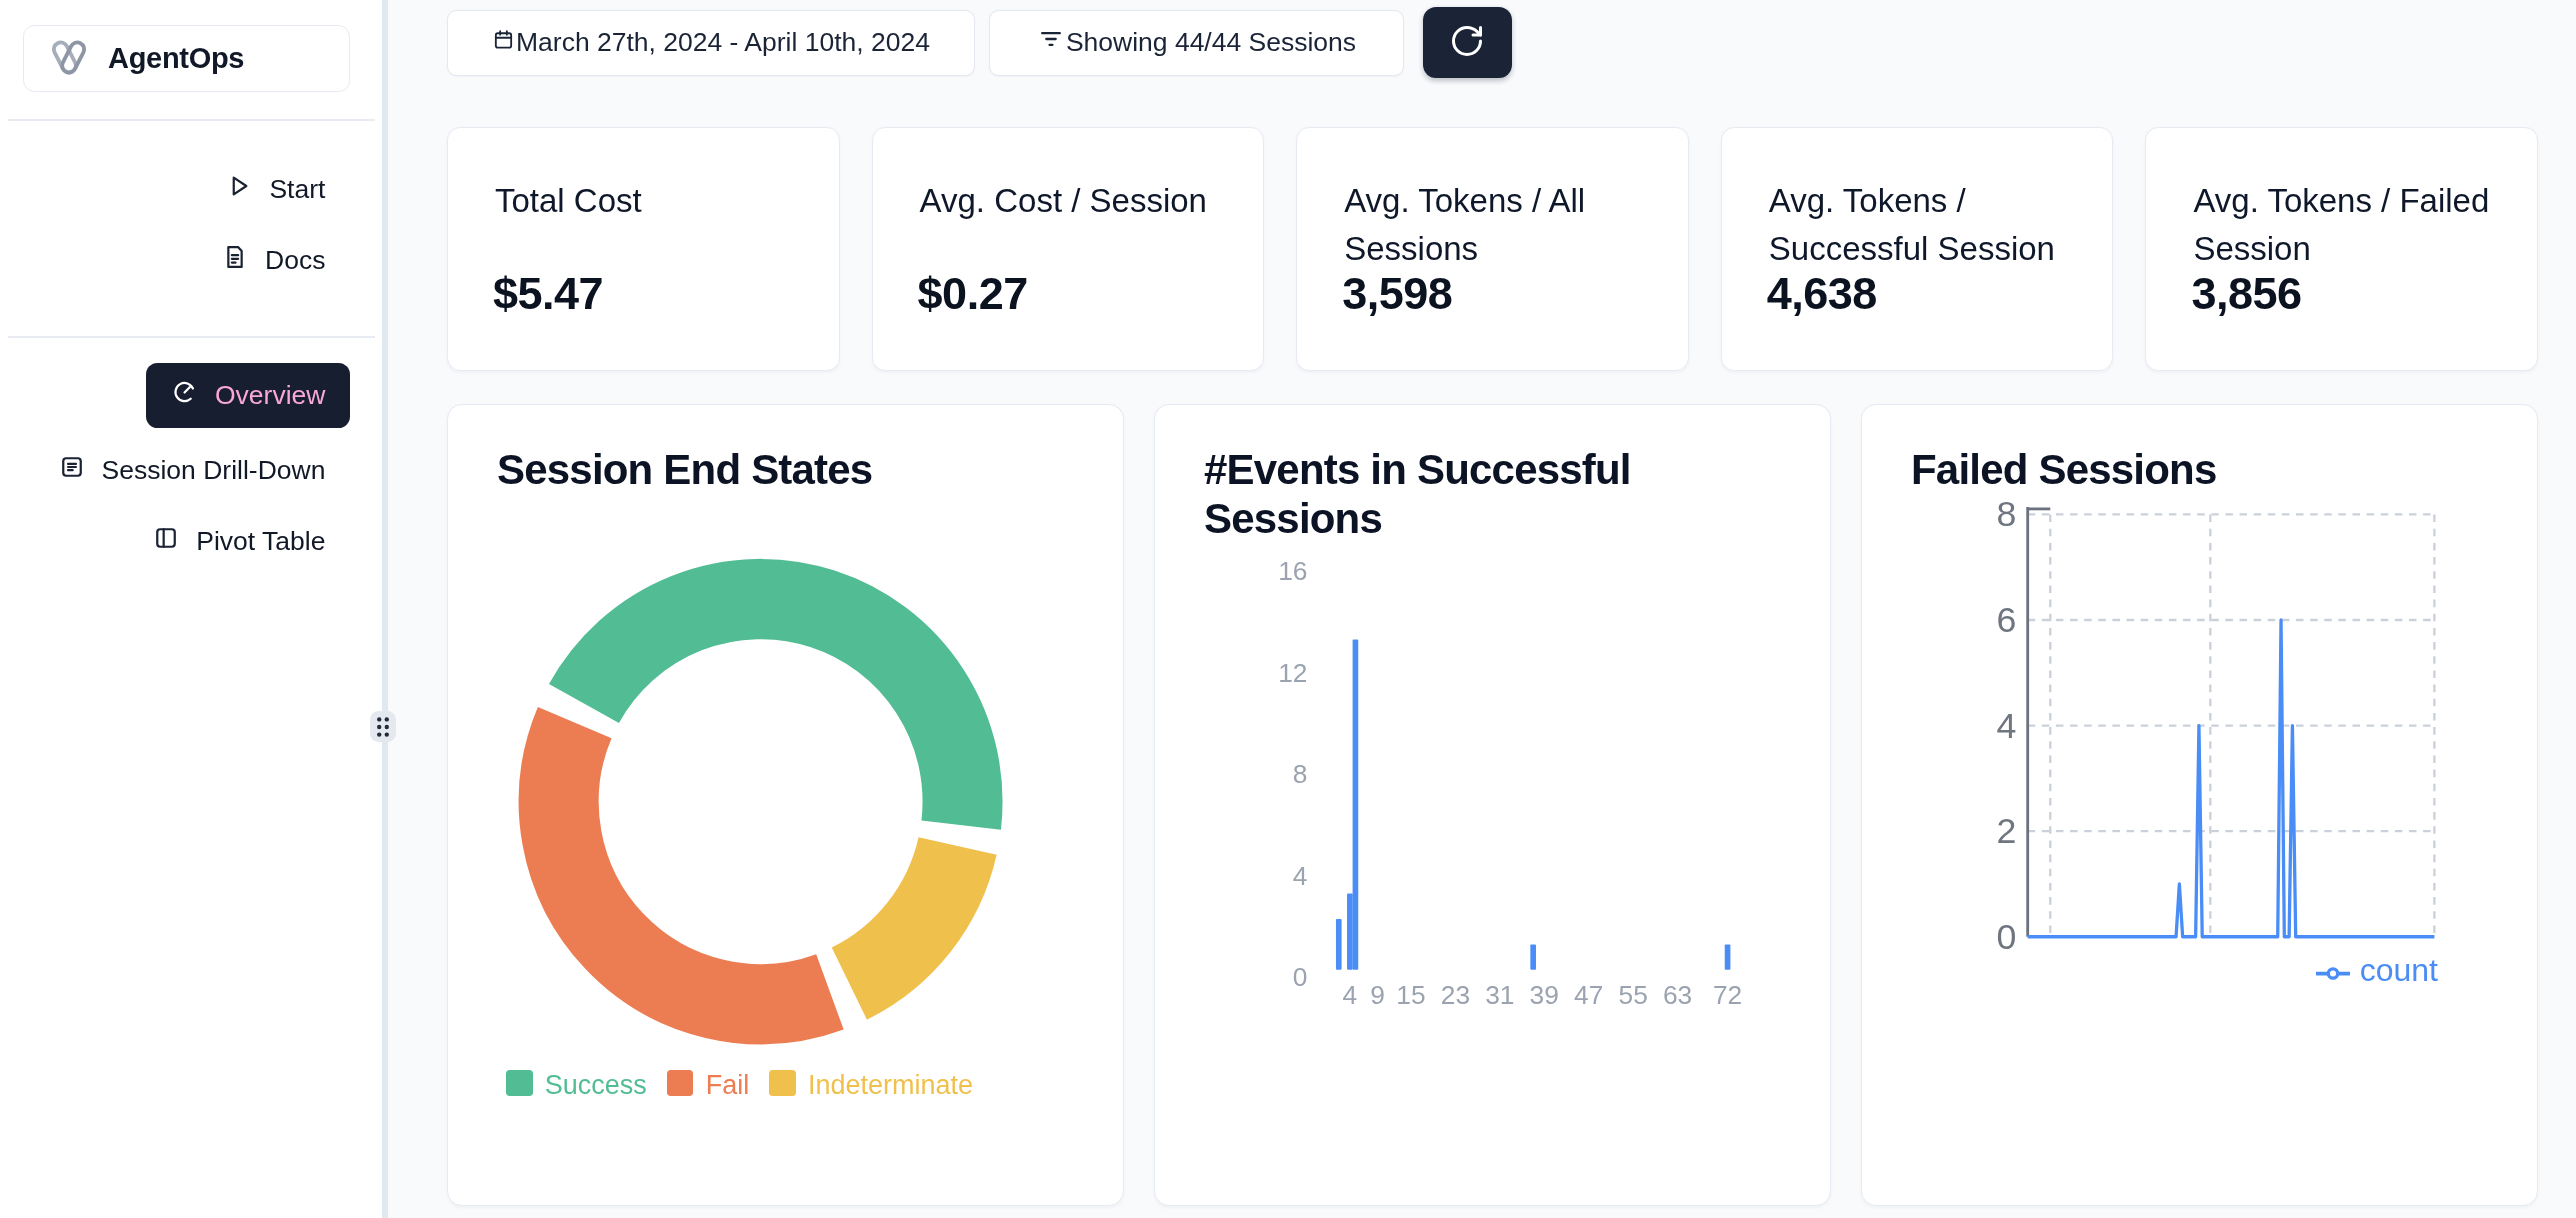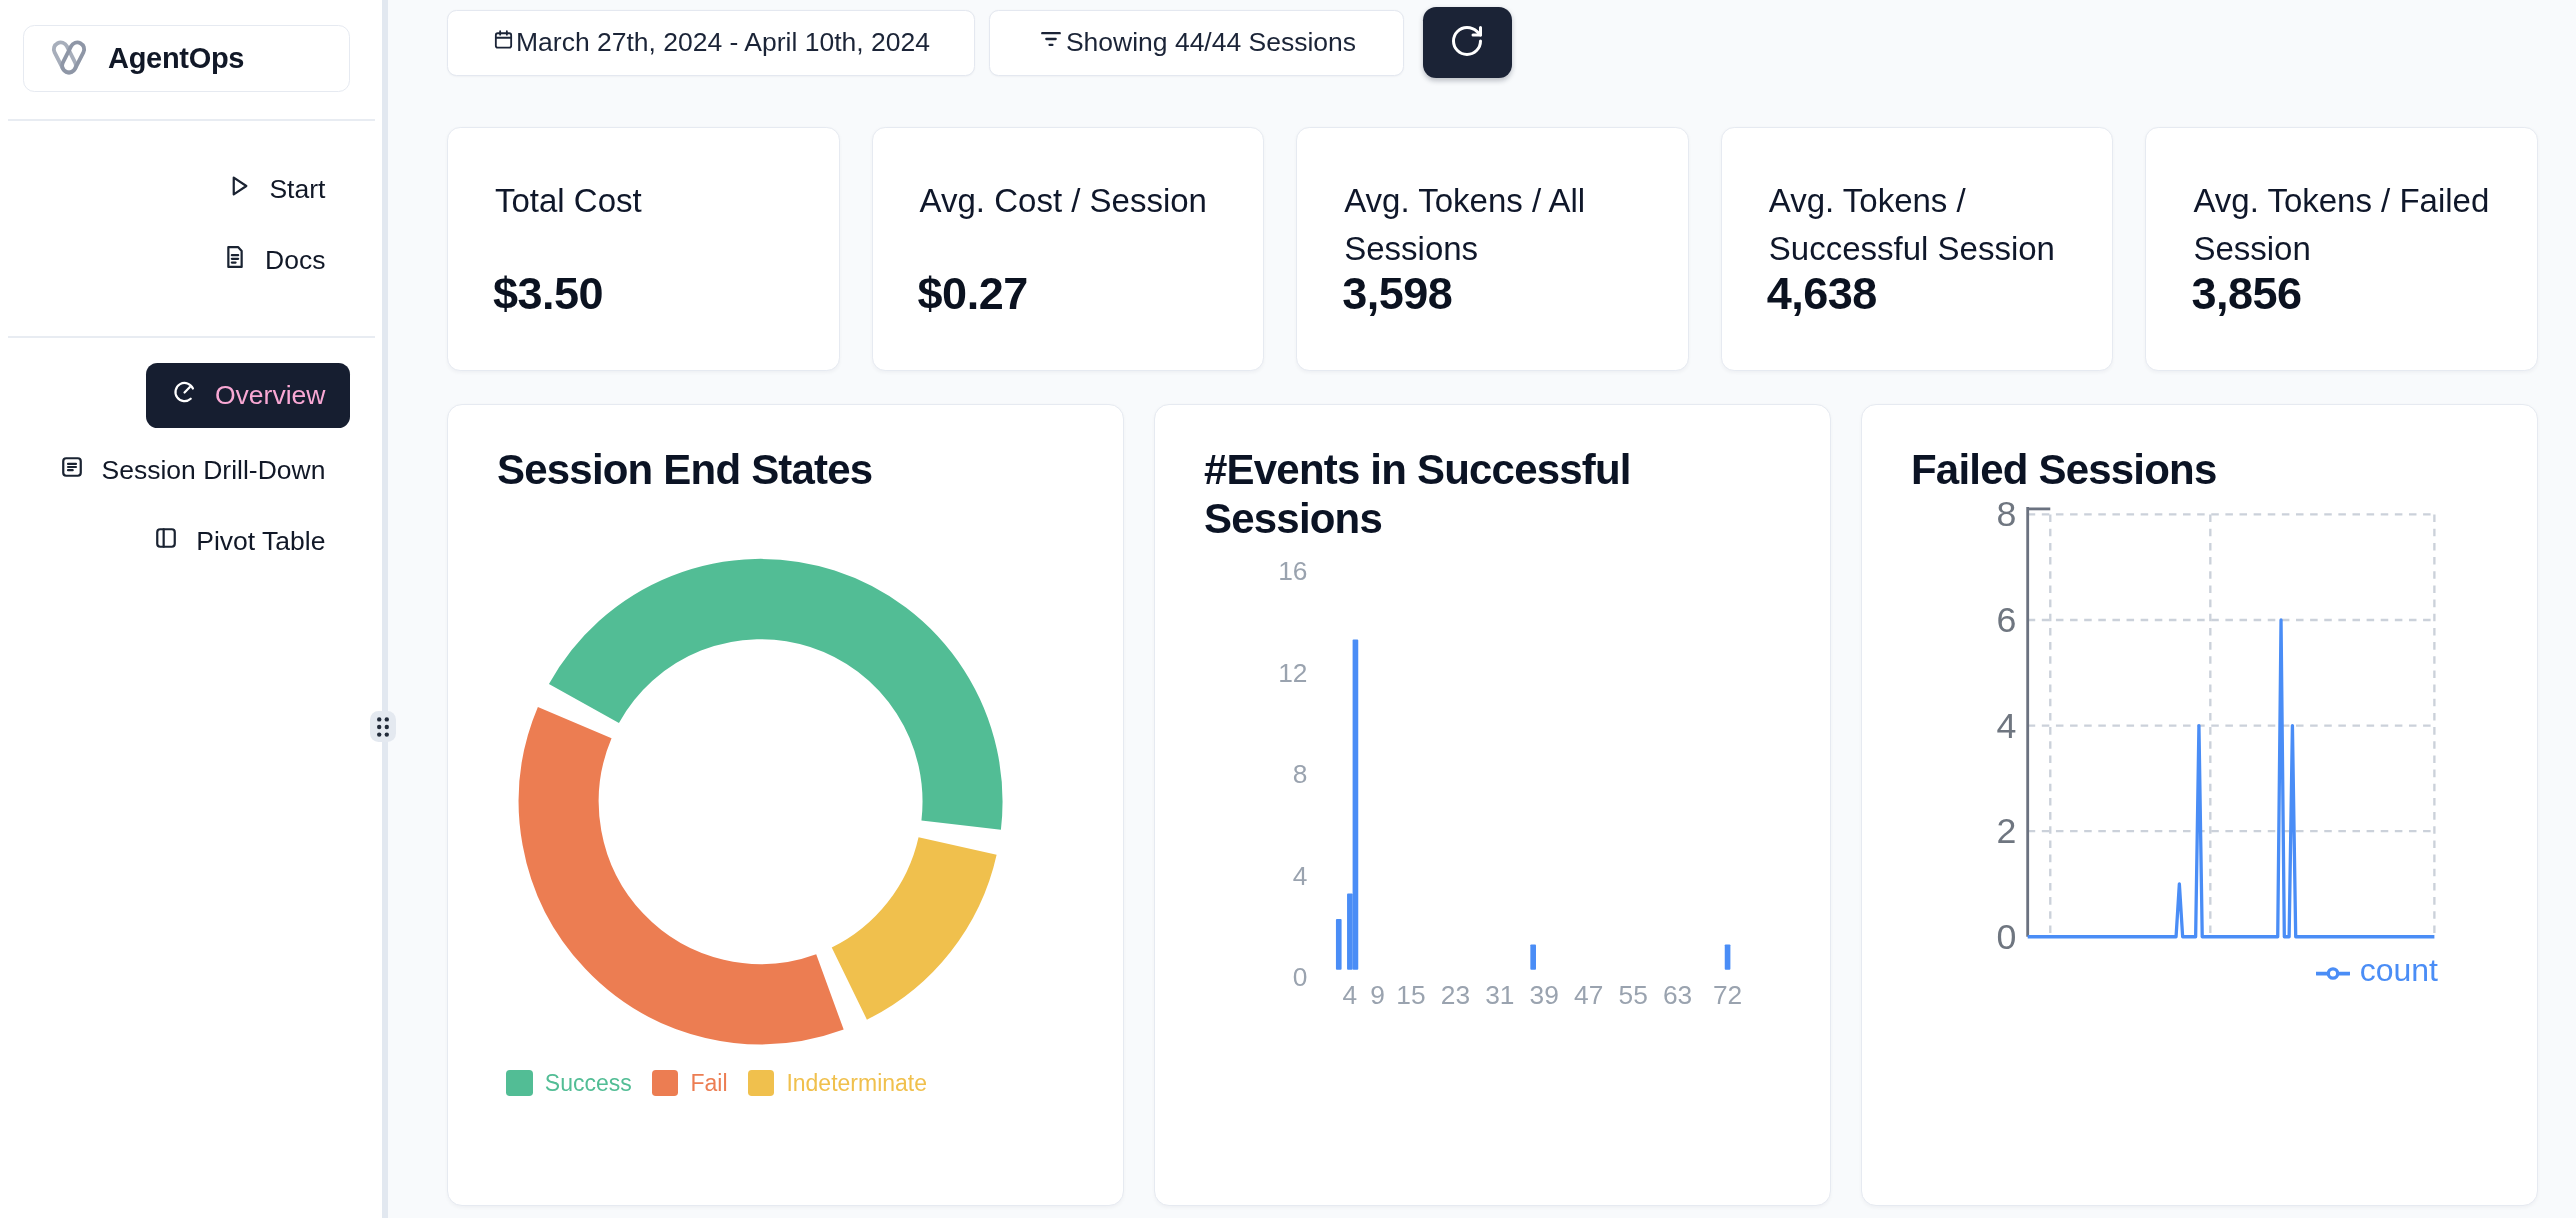--- a/index.html
+++ b/index.html
@@ -63,21 +63,21 @@
     position:relative; flex:1; height:802px; background:#fff;
     border:1.9px solid #e6eaf1; border-radius:15px; overflow:hidden;
     box-shadow:0 1.9px 3.8px rgba(15,23,42,.04);
   }
   .panel-title {
     position:absolute; left:49px; top:40px; width:530px;
     font-size:42px; font-weight:800; color:#0b1324; letter-spacing:-0.8px; line-height:1.18;
   }
   .chart-svg { position:absolute; left:0; top:0; width:100%; height:100%; }
   .donut-legend { position:absolute; left:58px; top:665px; display:flex; align-items:center; gap:20px; }
-  .legend-item { display:flex; align-items:center; gap:12.3px; font-size:23px; font-weight:500; }
+  .legend-item { display:flex; align-items:flex-start; gap:12.3px; font-size:27px; font-weight:500; }
   .legend-swatch { width:26.5px; height:26.5px; border-radius:3.8px; flex:none; }
   .line-legend {
     position:absolute; left:167px; top:547px; width:409px;
     display:flex; align-items:center; justify-content:flex-end; gap:9.5px;
     font-size:32px; font-weight:500;
   }
 </style>
 </head>
 <body>
 
@@ -172,21 +172,21 @@
           <path d="M21 12a9 9 0 1 1-9-9c2.52 0 4.93 1 6.74 2.74L21 8"></path>
           <path d="M21 3v5h-5"></path>
         </svg>
       </span>
     </div>
   </div>
 
   <div class="stats-row" id="stats-row">
       <div class="stat-card">
         <div class="stat-label">Total Cost</div>
-        <div class="stat-value">$3.50</div>
+        <div class="stat-value">$5.47</div>
       </div>
       <div class="stat-card">
         <div class="stat-label">Avg. Cost / Session</div>
         <div class="stat-value">$0.27</div>
       </div>
       <div class="stat-card">
         <div class="stat-label">Avg. Tokens / All Sessions</div>
         <div class="stat-value">3,598</div>
       </div>
       <div class="stat-card">

